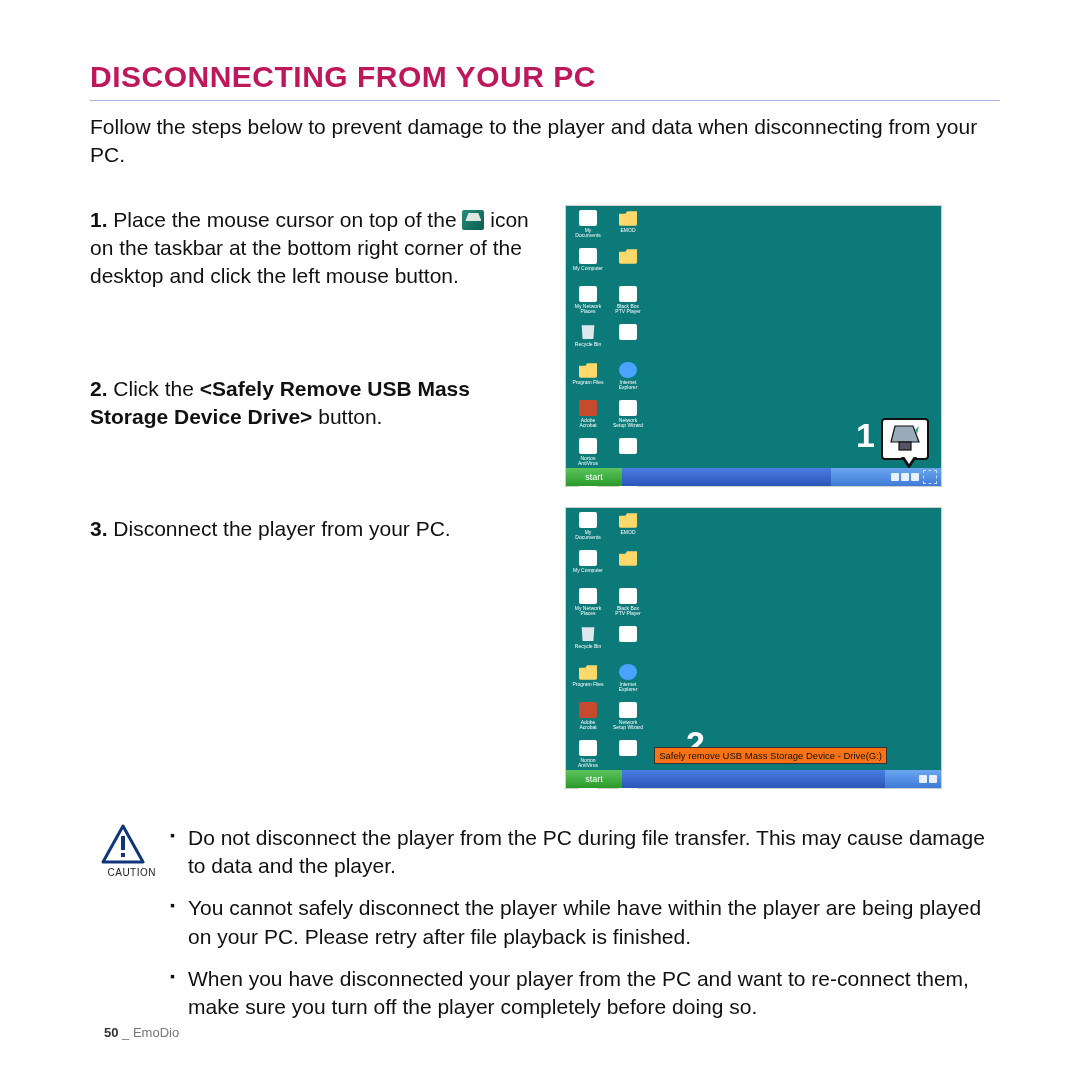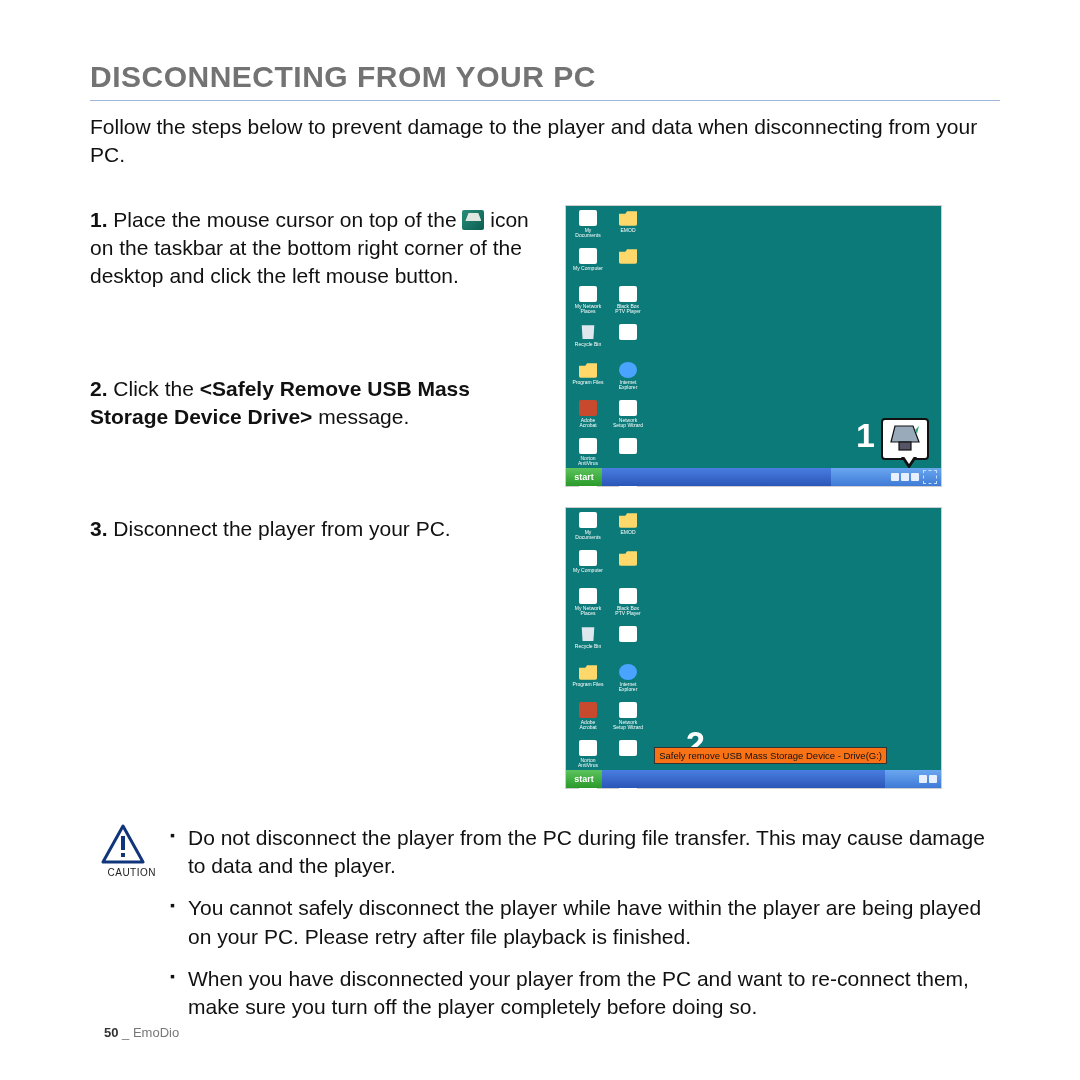--- a/index.html
+++ b/index.html
@@ -1,19 +1,19 @@
 <!DOCTYPE html>
 <html><head>
 <meta charset="utf-8">
 <style>
   * { box-sizing: border-box; margin: 0; padding: 0; }
   html, body { width: 1080px; height: 1080px; background: #fff; font-family: Arial, Helvetica, sans-serif; color: #111; }
   .page { padding: 60px 80px 30px 90px; position: relative; height: 100%; }
   h1 {
-    color: #737373;
+    color: #be185d;
     font-size: 30px;
     font-weight: bold;
     letter-spacing: 0.5px;
     padding-bottom: 6px;
     border-bottom: 1px solid #a0b8e0;
     margin-bottom: 12px;
   }
   .intro { font-size: 21px; line-height: 1.35; margin-bottom: 36px; }
   .columns { display: flex; gap: 36px; }
   .left { flex: 1 1 auto; max-width: 440px; }
@@ -35,23 +35,23 @@
     width: 375px; height: 280px; position: relative;
     background: #0d7a7a;
     box-shadow: 0 0 0 1px #cfcfcf;
   }
   .taskbar {
     position: absolute; left: 0; right: 0; bottom: 0; height: 18px;
     background: linear-gradient(#4a7de0, #2a56b8);
     display: flex; align-items: stretch;
   }
   .start {
-    width: 36px; height: 100%;
+    width: 56px; height: 100%;
     background: linear-gradient(#5cc35c, #2a9a2a);
-    color: #fff; font-size: 9px; font-weight: bold;
+    color: #fff; font-size: 9px; font-weight: normal;
     display: flex; align-items: center; justify-content: center;
   }
   .tray {
     margin-left: auto; width: 110px; height: 100%;
     background: linear-gradient(#6aa7f0, #3f7ad6);
     display: flex; align-items: center; justify-content: flex-end; gap: 2px; padding-right: 4px;
   }
   .tray-icon { width: 8px; height: 8px; background: #e8f0ff; border-radius: 1px; }
   .tray-highlight {
     width: 14px; height: 14px; border: 1.5px dashed #bfe2ff; border-radius: 1px;
@@ -124,21 +124,21 @@
 
       <p class="step">
         <b class="num">1.</b>
         <span>Place the mouse cursor on top of the</span>
         <span class="inline-icon"></span>
         <span>icon on the taskbar at the bottom right corner of the desktop and click the left mouse button.</span>
       </p>
 
       <p class="step">
         <b class="num">2.</b>
-        <span>Click the </span><b>&lt;Safely Remove USB Mass Storage Device Drive&gt;</b><span> message.</span>
+        <span>Click the </span><b>&lt;Safely Remove USB Mass Storage Device Drive&gt;</b><span> button.</span>
       </p>
 
       <p class="step">
         <b class="num">3.</b>
         <span>Disconnect the player from your PC.</span>
       </p>
 
     </div>
 
     <div class="right">

